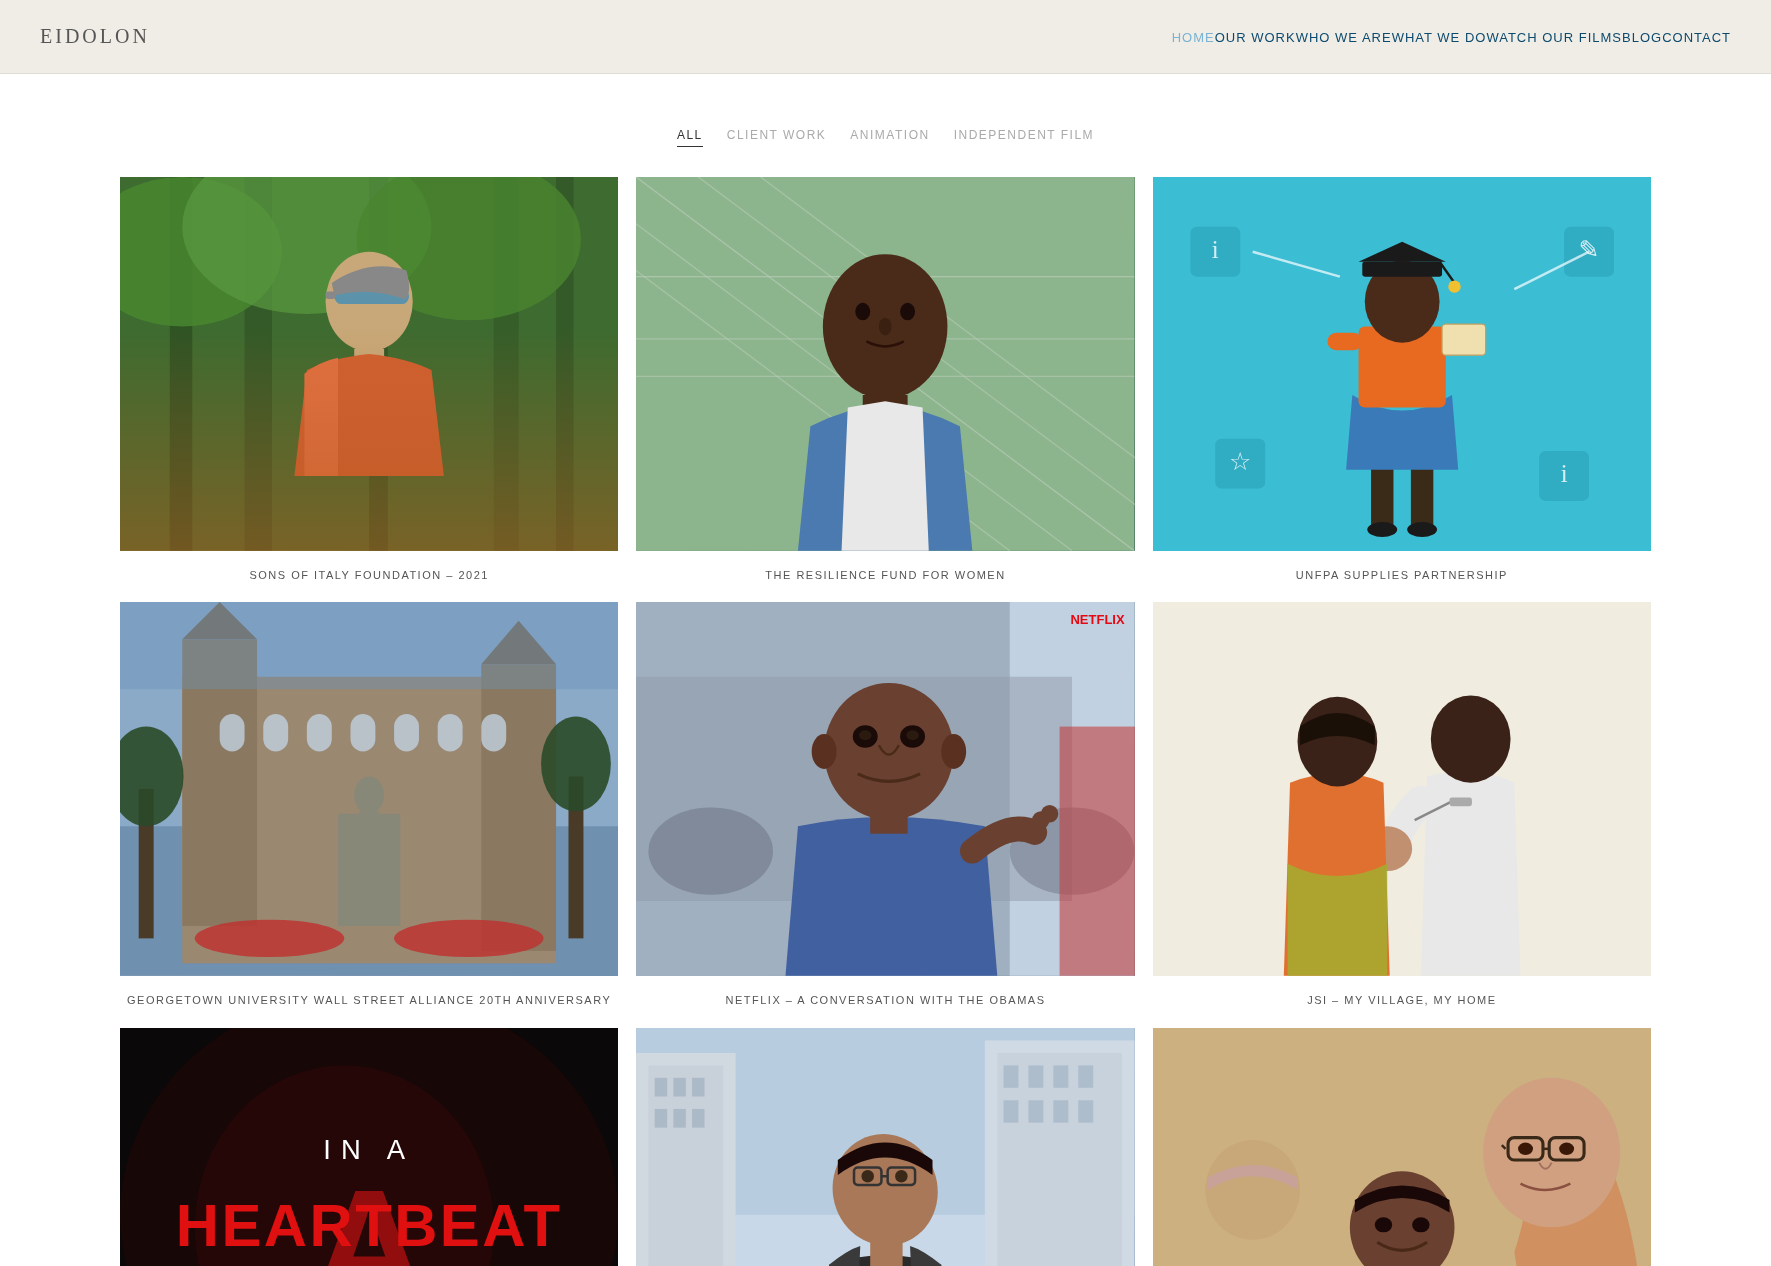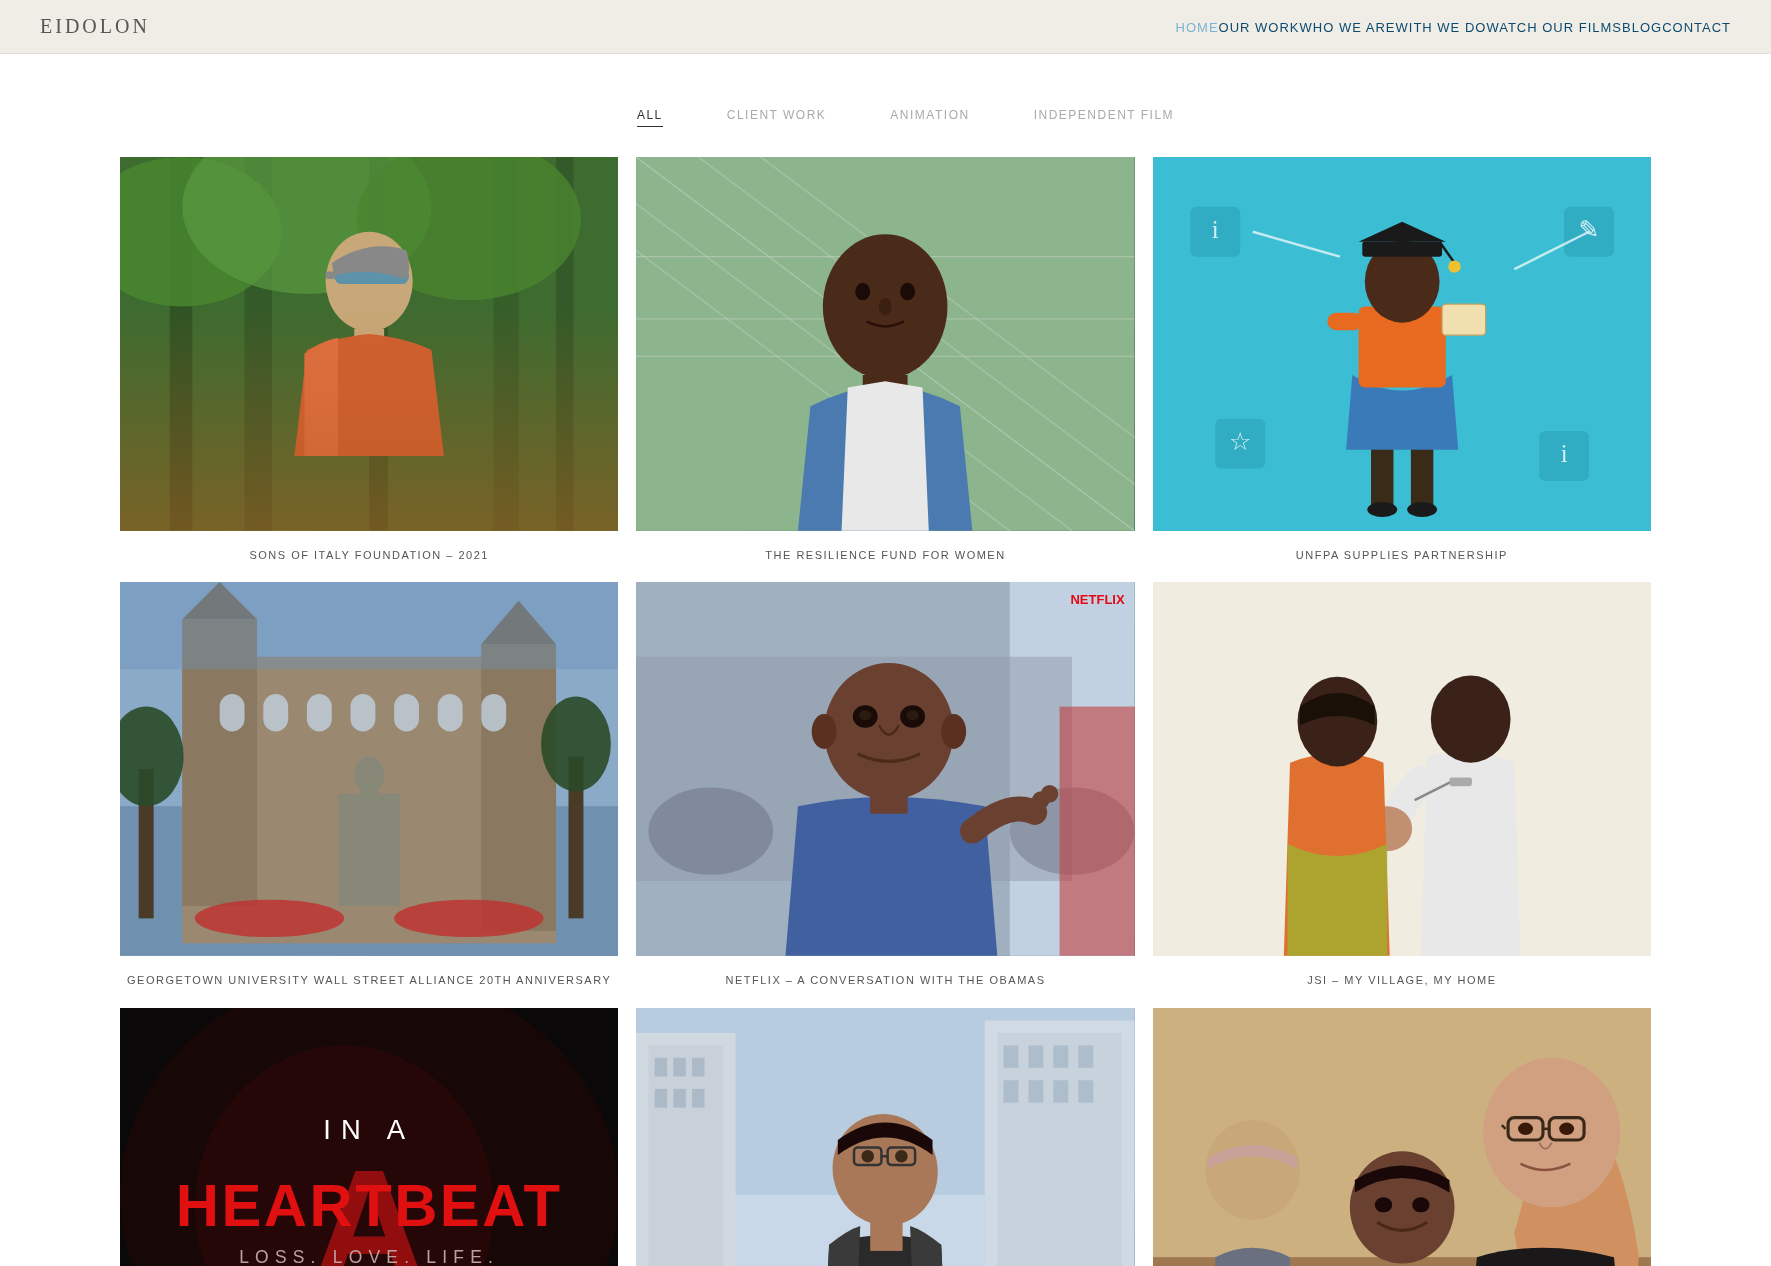--- a/index.html
+++ b/index.html
@@ -4,21 +4,21 @@
   <style>
     * { margin: 0; padding: 0; box-sizing: border-box; }
     body { font-family: 'Georgia', serif; background: #f5f4f0; }
 
     
     nav {
       background: #f0ede6;
       display: flex;
       align-items: center;
       padding: 0 40px;
-      height: 54px;
+      height: 74px;
       border-bottom: 1px solid #e0ddd6;
     }
     .nav-logo {
       font-family: 'Georgia', serif;
       font-size: 20px;
       letter-spacing: 3px;
       color: #555;
       font-weight: normal;
       margin-right: auto;
     }
@@ -60,21 +60,20 @@
       margin-bottom: 30px;
     }
     .filter-tab {
       font-family: Arial, sans-serif;
       font-size: 12px;
       letter-spacing: 1.5px;
       color: #aaa;
       cursor: pointer;
       padding: 4px 0;
       text-transform: uppercase;
-      margin-left: 40px;
     }
     .filter-tab.active {
       color: #333;
       border-bottom: 1px solid #333;
     }
 
     
     .work-grid {
       display: grid;
       grid-template-columns: repeat(3, 1fr);
@@ -185,21 +184,21 @@
   </style>
 </head>
 <body>
 
 <nav>
   <div class="nav-logo">EIDOLON</div>
   <ul class="nav-links">
     <li><a href="#" class="active">HOME</a></li>
     <li><a href="#">OUR WORK</a></li>
     <li><a href="#">WHO WE ARE</a></li>
-    <li><a href="#">WITH WE DO</a></li>
+    <li><a href="#">WHAT WE DO</a></li>
     <li><a href="#">WATCH OUR FILMS</a></li>
     <li><a href="#">BLOG</a></li>
     <li><a href="#">CONTACT</a></li>
   </ul>
 </nav>
 
 <main>
 
   <div class="filter-tabs">
     <span class="filter-tab active">ALL</span>

